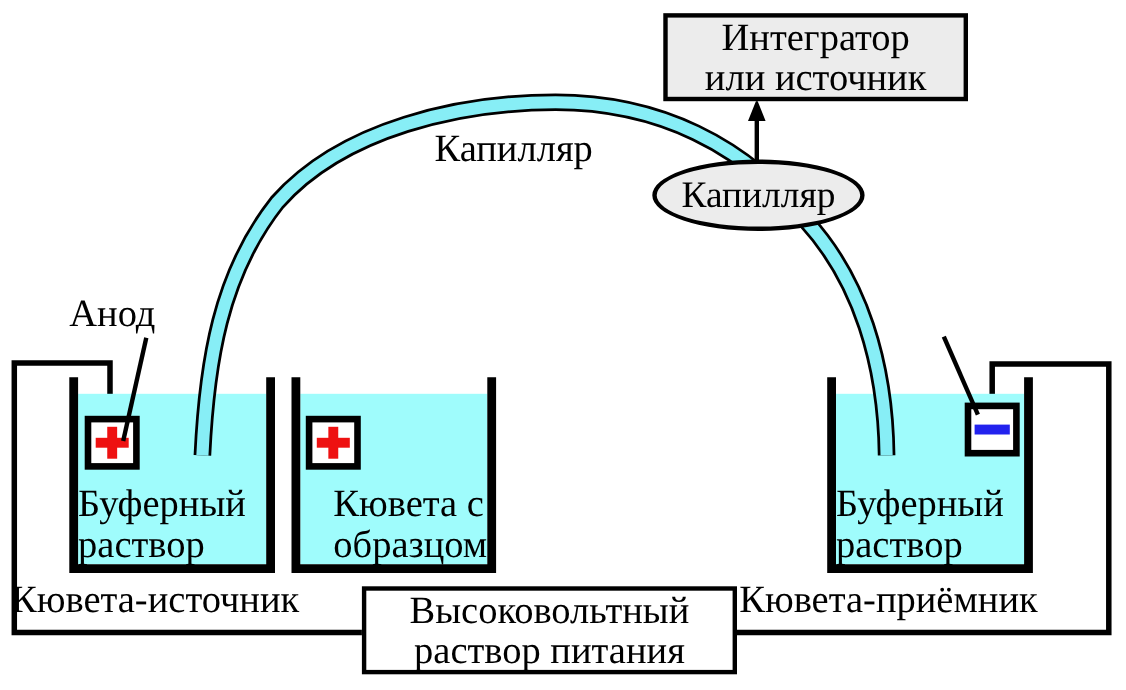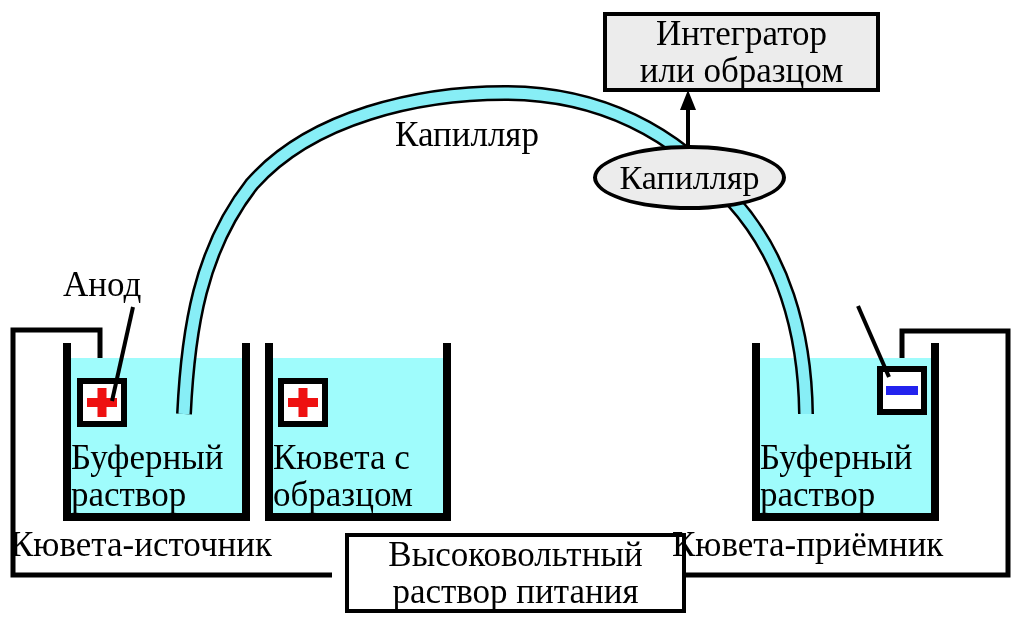--- a/index.html
+++ b/index.html
@@ -47,43 +47,43 @@
 
     <line x1="133" y1="307" x2="112" y2="401" stroke="#000" stroke-width="4"></line>
     <line x1="858" y1="306" x2="889" y2="377" stroke="#000" stroke-width="4"></line>
 
     <line x1="688" y1="146" x2="688" y2="104" stroke="#000" stroke-width="4"></line>
     <polygon points="688,90 680,110 696,110" fill="#000"></polygon>
   </svg>
 
   <div class="box" style="left: 603px; top: 12px; width: 277px; height: 80px; background-color: rgb(236, 236, 236);">
     <div>Интегратор</div>
-    <div>или образцом</div>
+    <div>или источник</div>
   </div>
 
   <div class="box ellipse" style="left: 593px; top: 145px; width: 193px; height: 65px; font-size: 34px; background-color: rgb(236, 236, 236);">
     <div>Капилляр</div>
   </div>
 
-  <div class="box" style="left:329px;top:533px;width:341px;height:80px;background:#fff;margin-left:16px;">
+  <div class="box" style="left:329px;top:533px;width:341px;height:80px;background:#fff;">
     <div>Высоковольтный</div>
     <div>раствор питания</div>
   </div>
 
   <div class="lbl" style="left:395px;top:116px;width:190px;">Капилляр</div>
 
   <div class="lbl" style="left:63px;top:266px;width:150px;">Анод</div>
 
 
   <div class="lbl twoline" style="left:71px;top:439px;width:171px;">
     <div>Буферный</div>
     <div>раствор</div>
   </div>
 
-  <div class="lbl twoline" style="left:273px;top:439px;width:170px;">
+  <div class="lbl twoline" style="left:273px;top:439px;width:170px;padding-left:30px;">
     <div>Кювета с</div>
     <div>образцом</div>
   </div>
 
   <div class="lbl twoline" style="left:760px;top:439px;width:171px;">
     <div>Буферный</div>
     <div>раствор</div>
   </div>
 
   <div class="lbl" style="left:10px;top:526px;width:310px;">Кювета-источник</div>

